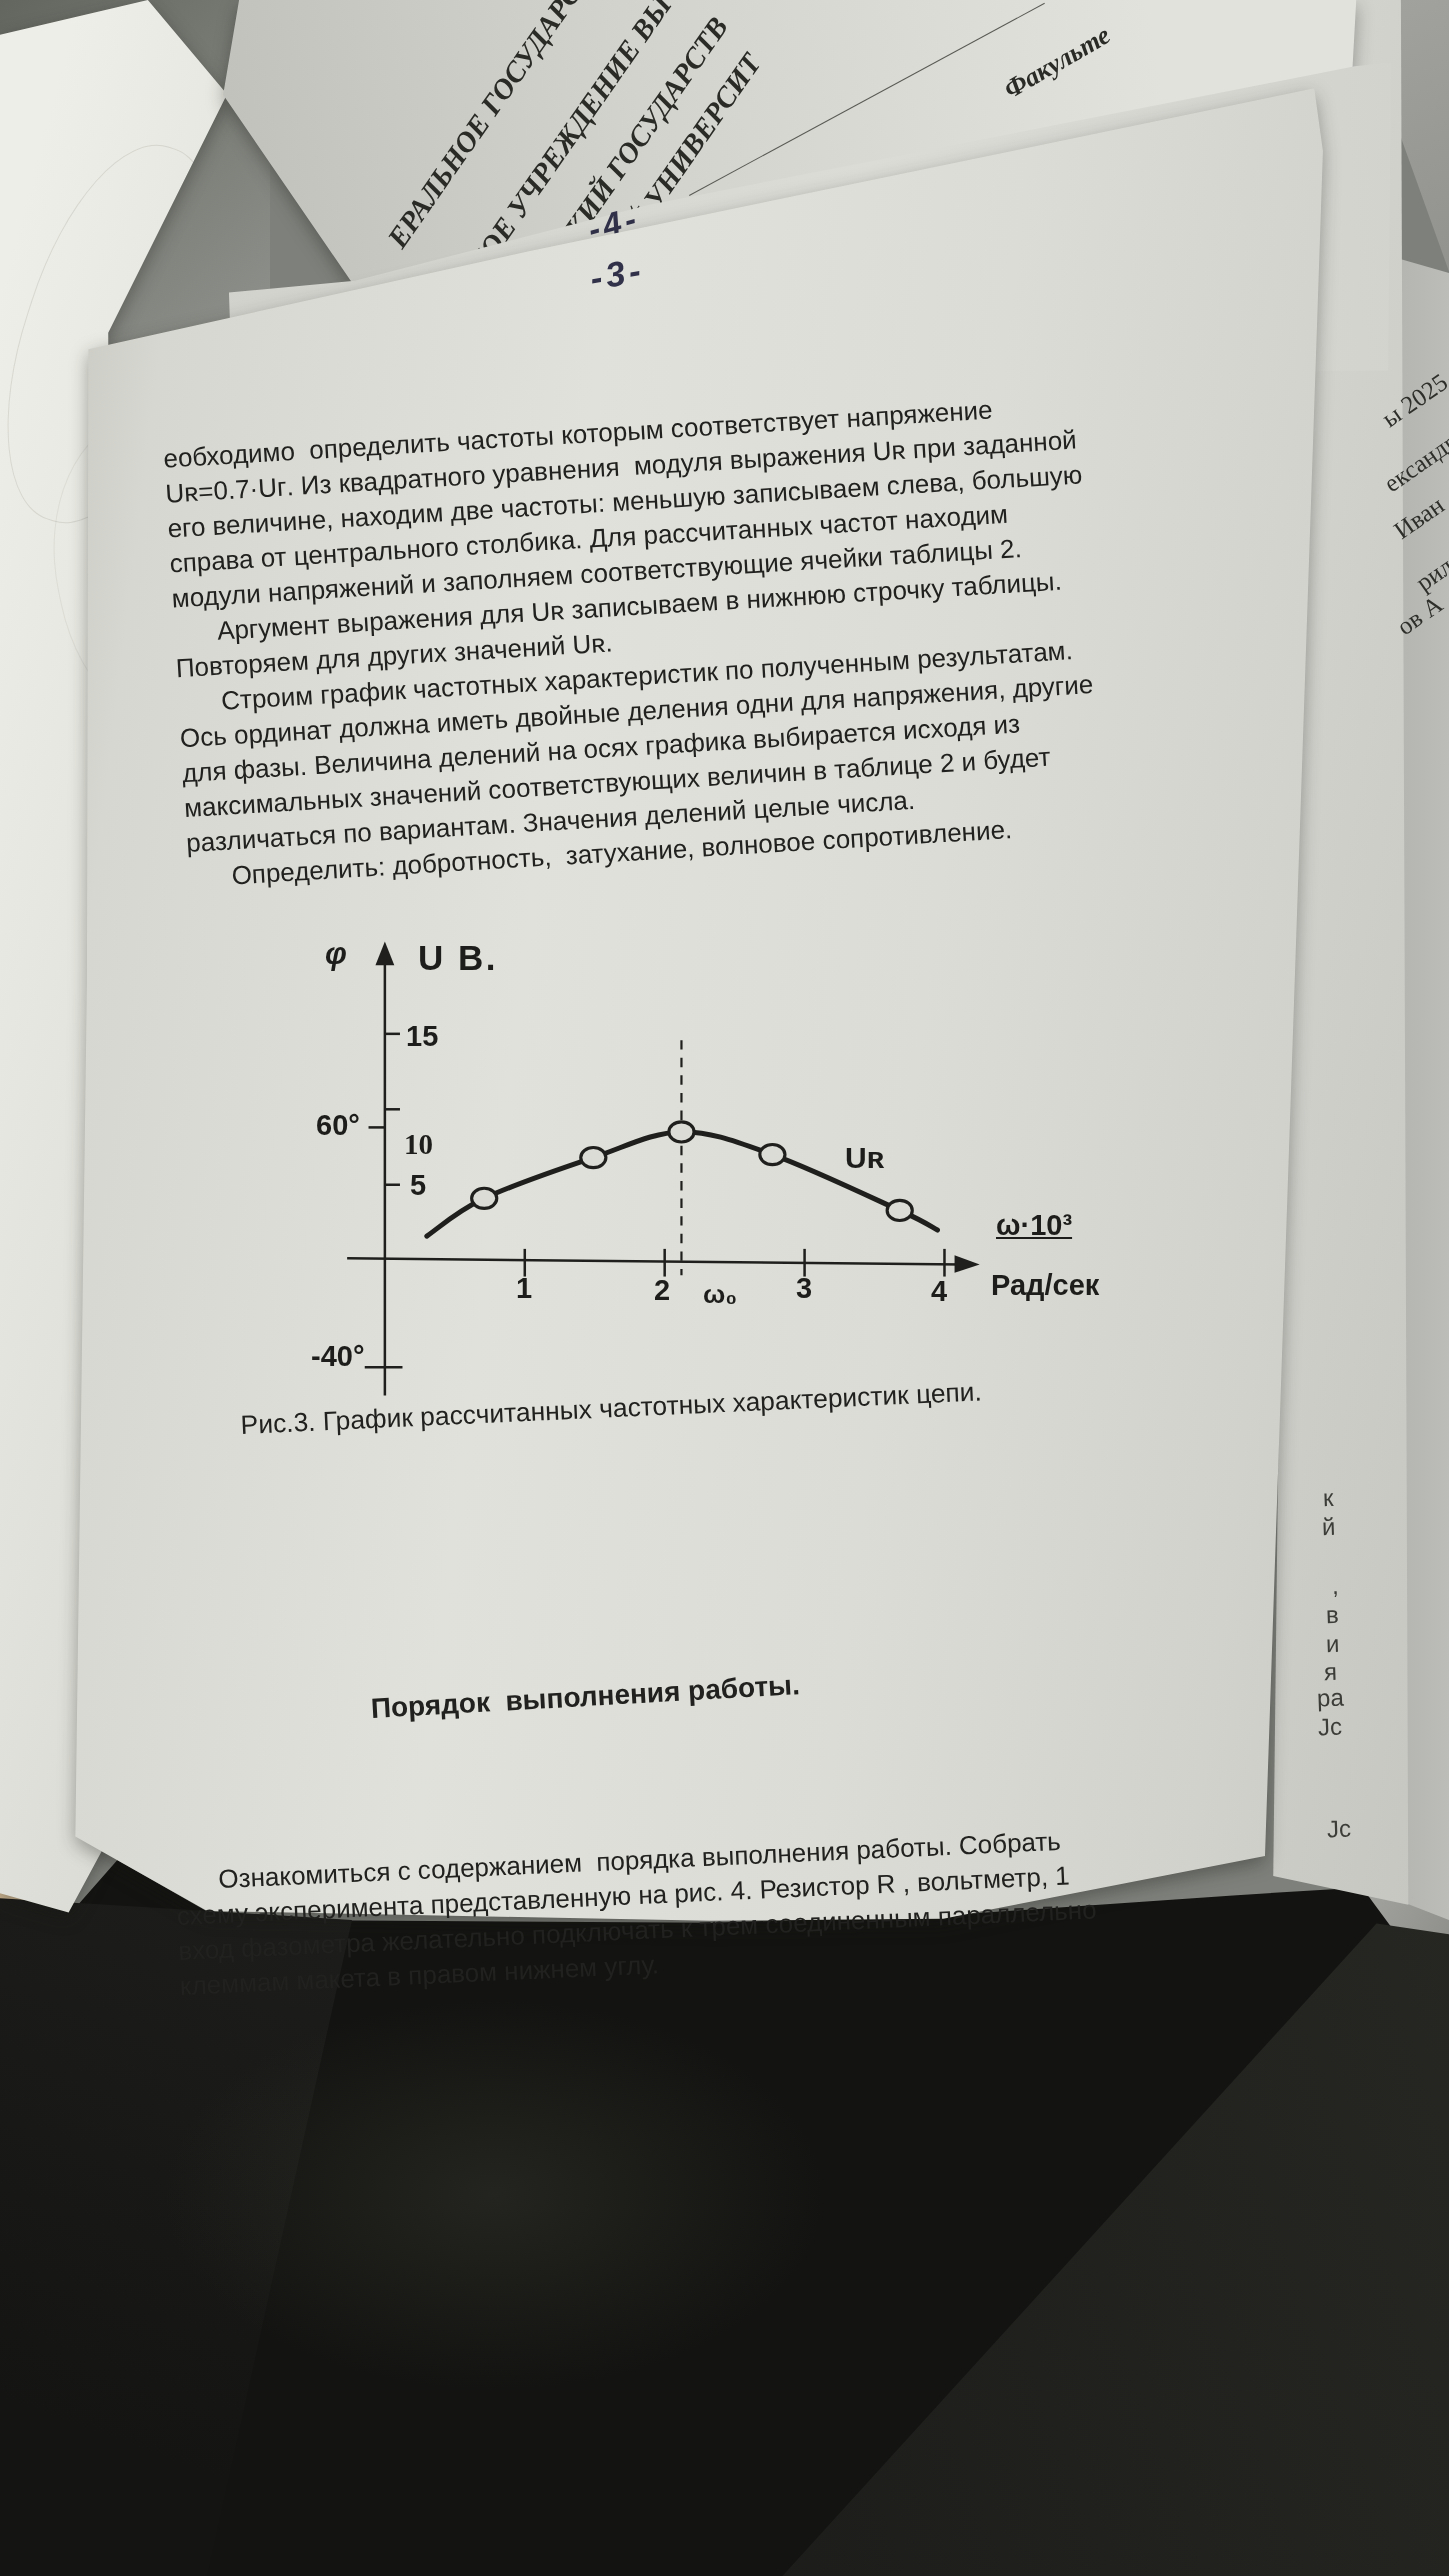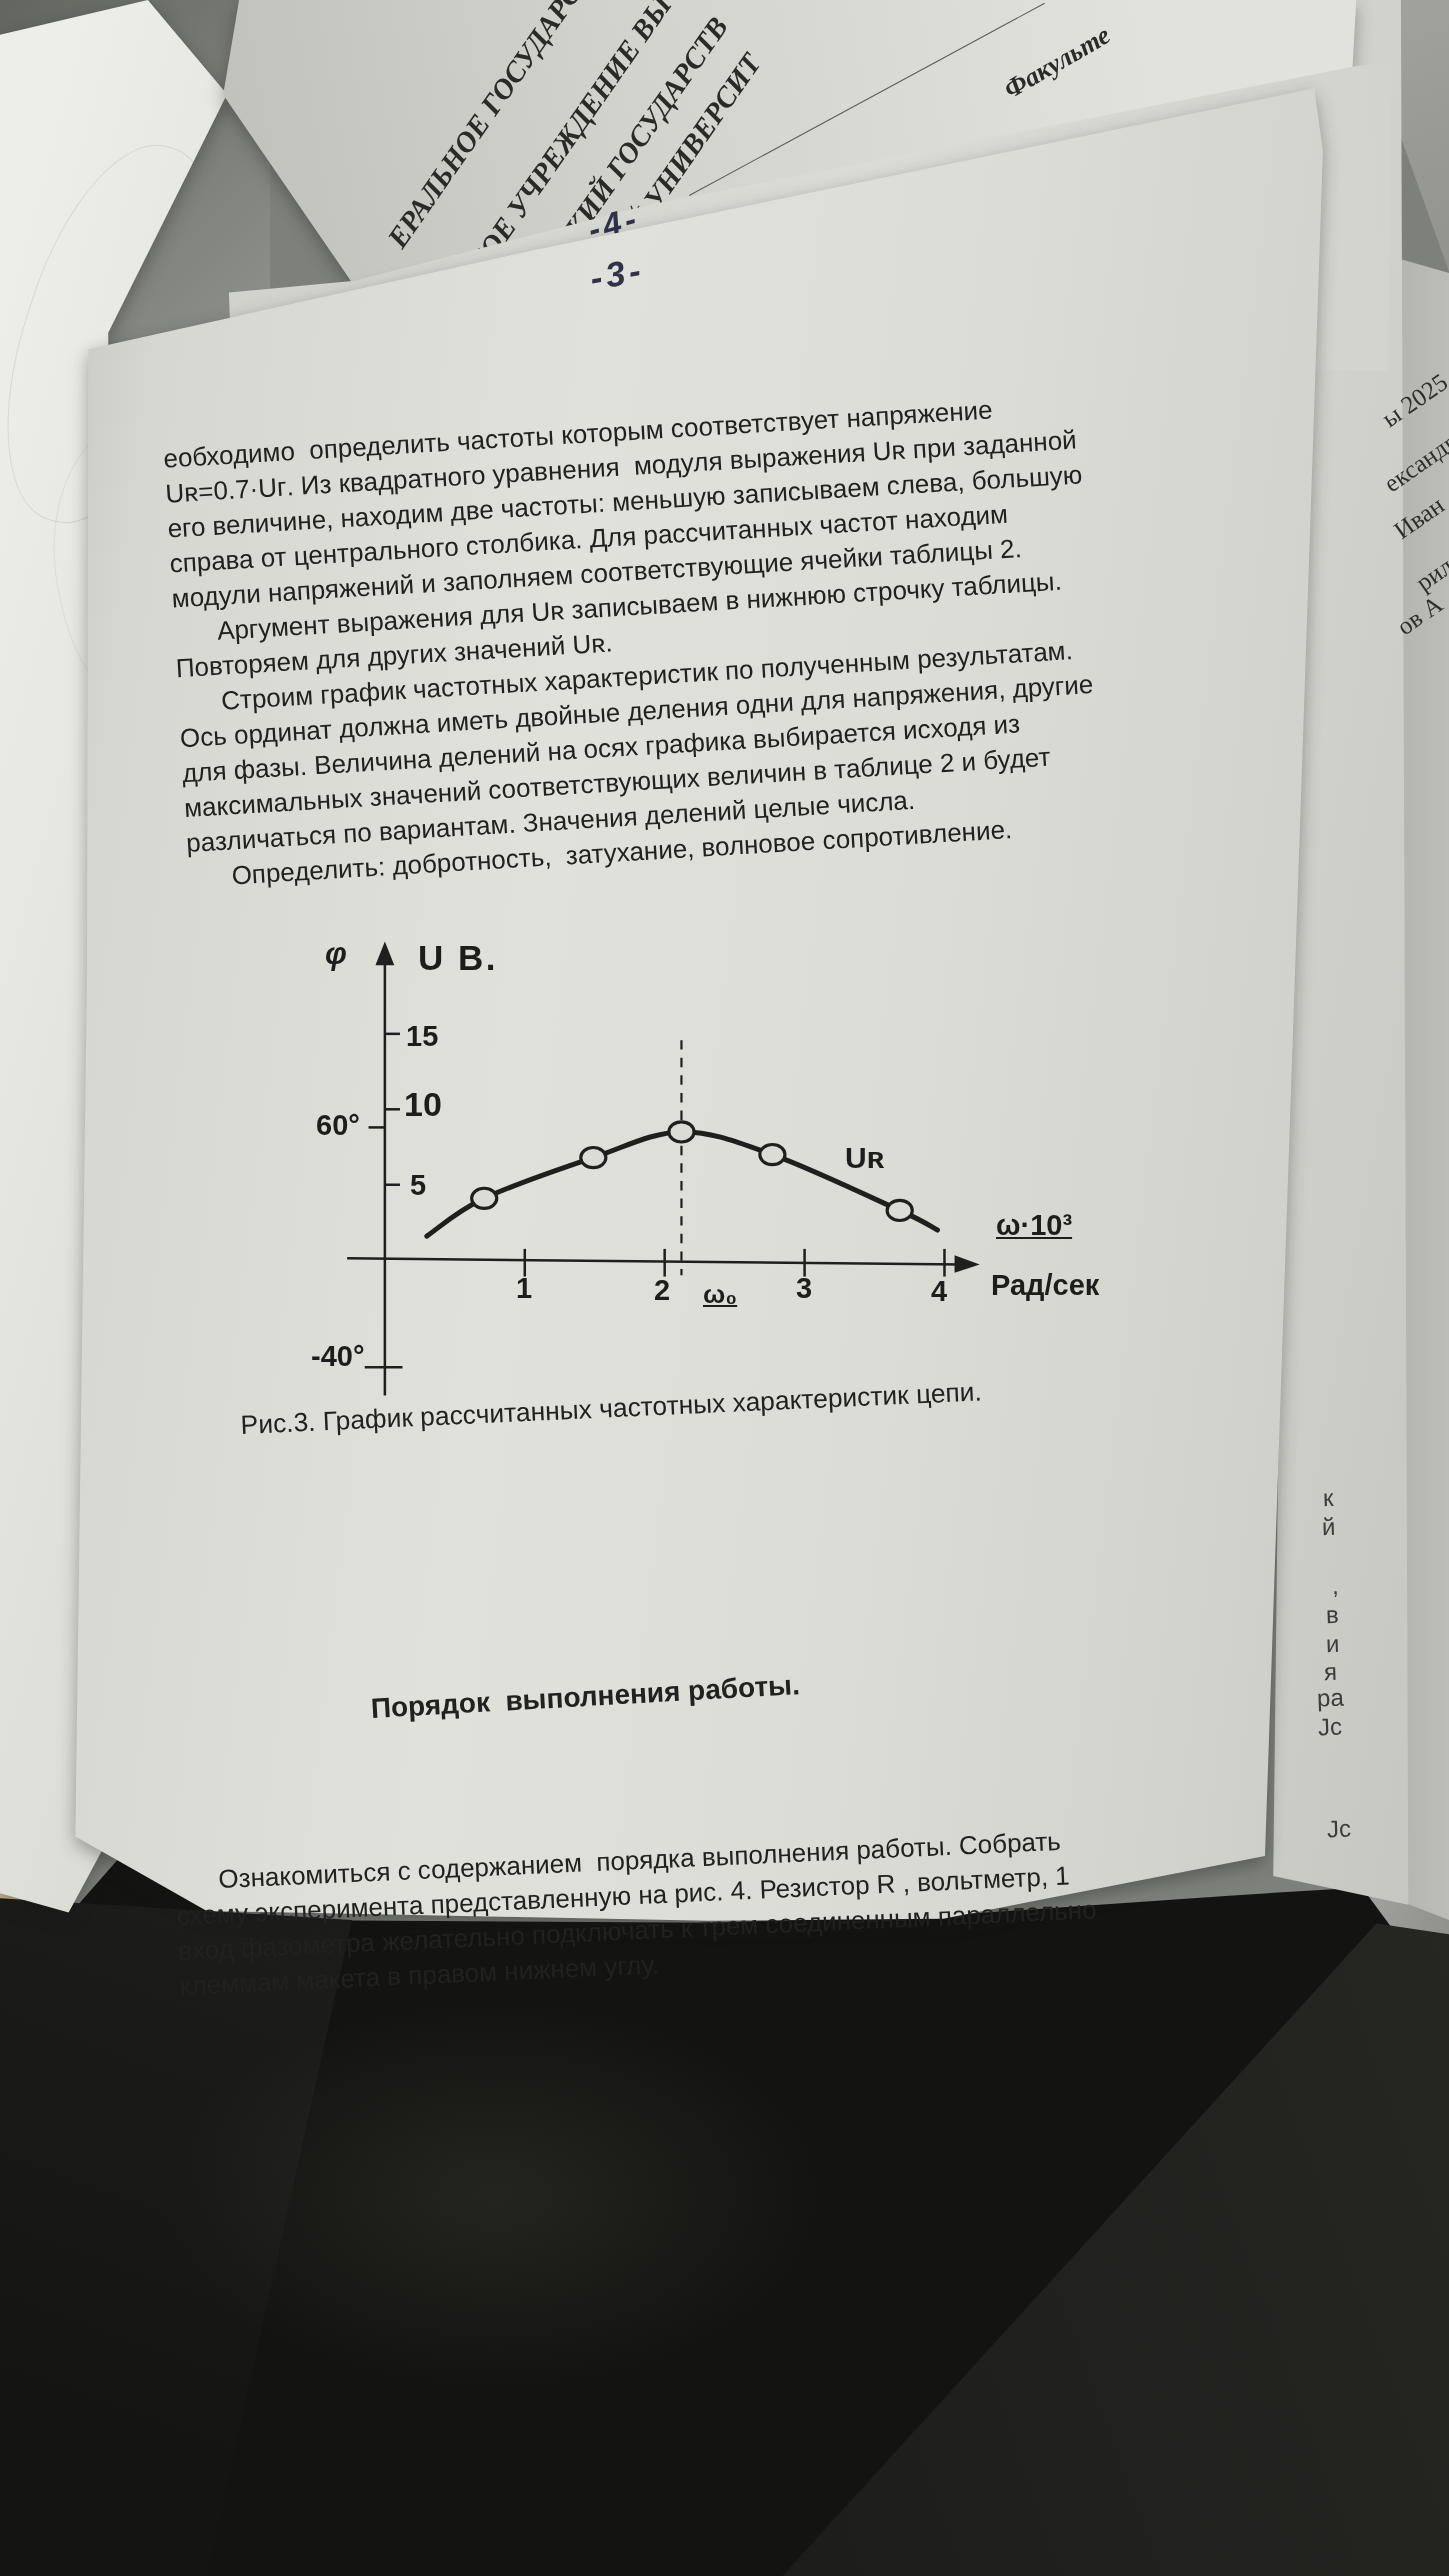--- a/index.html
+++ b/index.html
@@ -158,29 +158,29 @@
       <path d="M 298.75 524.6 C 313.95416666666665 514.6 345.84583333333336 485.40000000000003 389.975 464.6 C 434.1041666666667 443.8 511.23749999999995 417.40000000000003 563.525 399.8 C 615.8125 382.2 656.2333333333333 359.8 703.7 359 C 751.1666666666667 358.2 790.475 374.2 848.325 395 C 906.1750000000001 415.8 1007.0416666666669 463.8 1050.8000000000002 483.8 C 1094.5583333333334 503.8 1100.8625 509.8 1110.875 515" fill="none" stroke="#1f1f1d" stroke-width="8" stroke-linecap="round"></path>
       <ellipse cx="389.975" cy="464.6" rx="20" ry="16" fill="#dcdcd6" stroke="#1f1f1d" stroke-width="5"></ellipse>
       <ellipse cx="563.525" cy="399.8" rx="20" ry="16" fill="#dcdcd6" stroke="#1f1f1d" stroke-width="5"></ellipse>
       <ellipse cx="703.7" cy="359" rx="20" ry="16" fill="#dcdcd6" stroke="#1f1f1d" stroke-width="5"></ellipse>
       <ellipse cx="848.325" cy="395" rx="20" ry="16" fill="#dcdcd6" stroke="#1f1f1d" stroke-width="5"></ellipse>
       <ellipse cx="1050.8000000000002" cy="483.8" rx="20" ry="16" fill="#dcdcd6" stroke="#1f1f1d" stroke-width="5"></ellipse>
     </svg>
   <span class="cl" style="left:325px;top:936px;font-size:31px;font-style:italic;">φ</span>
   <span class="cl" style="left:418px;top:938px;font-size:35px;letter-spacing:2.5px;">U В.</span>
   <span class="cl" style="left:406px;top:1014px;font-size:29px;margin-top:6px;">15</span>
-  <span class="cl" style="left:404px;top:1085px;font-size:34px;">10</span>
+  <span class="cl" style="left:404px;top:1128px;font-size:29px;font-family:Liberation Serif, serif;">10</span>
   <span class="cl" style="left:410px;top:1169px;font-size:29px;">5</span>
   <span class="cl" style="left:316px;top:1109px;font-size:29px;">60°</span>
   <span class="cl" style="left:311px;top:1340px;font-size:29px;">-40°</span>
   <span class="cl" style="left:516px;top:1272px;font-size:29px;">1</span>
   <span class="cl" style="left:654px;top:1274px;font-size:29px;">2</span>
   <span class="cl" style="left:796px;top:1272px;font-size:29px;">3</span>
   <span class="cl" style="left:931px;top:1275px;font-size:29px;">4</span>
-  <span class="cl" style="left:703px;top:1279px;font-size:26.4px;text-decoration:underline;">ω₀</span>
+  <span class="cl" style="left:703px;top:1279px;font-size:26.4px;">ω₀</span>
   <span class="cl" style="left:996px;top:1209px;font-size:29px;text-decoration:underline;">ω·10³</span>
   <span class="cl" style="left:991px;top:1269px;font-size:29px;">Рад/сек</span>
   <span class="cl" style="left:845px;top:1141px;font-size:30px;">Uʀ</span>
 
   <div class="doc caption">Рис.3. График рассчитанных частотных характеристик цепи.</div>
   <div class="doc heading">Порядок  выполнения работы.</div>
   <div class="doc p2">      Ознакомиться с содержанием  порядка выполнения работы. Собрать
 схему эксперимента представленную на рис. 4. Резистор R , вольтметр, 1
 вход фазометра желательно подключать к трем соединенным параллельно
 клеммам макета в правом нижнем углу.</div>

